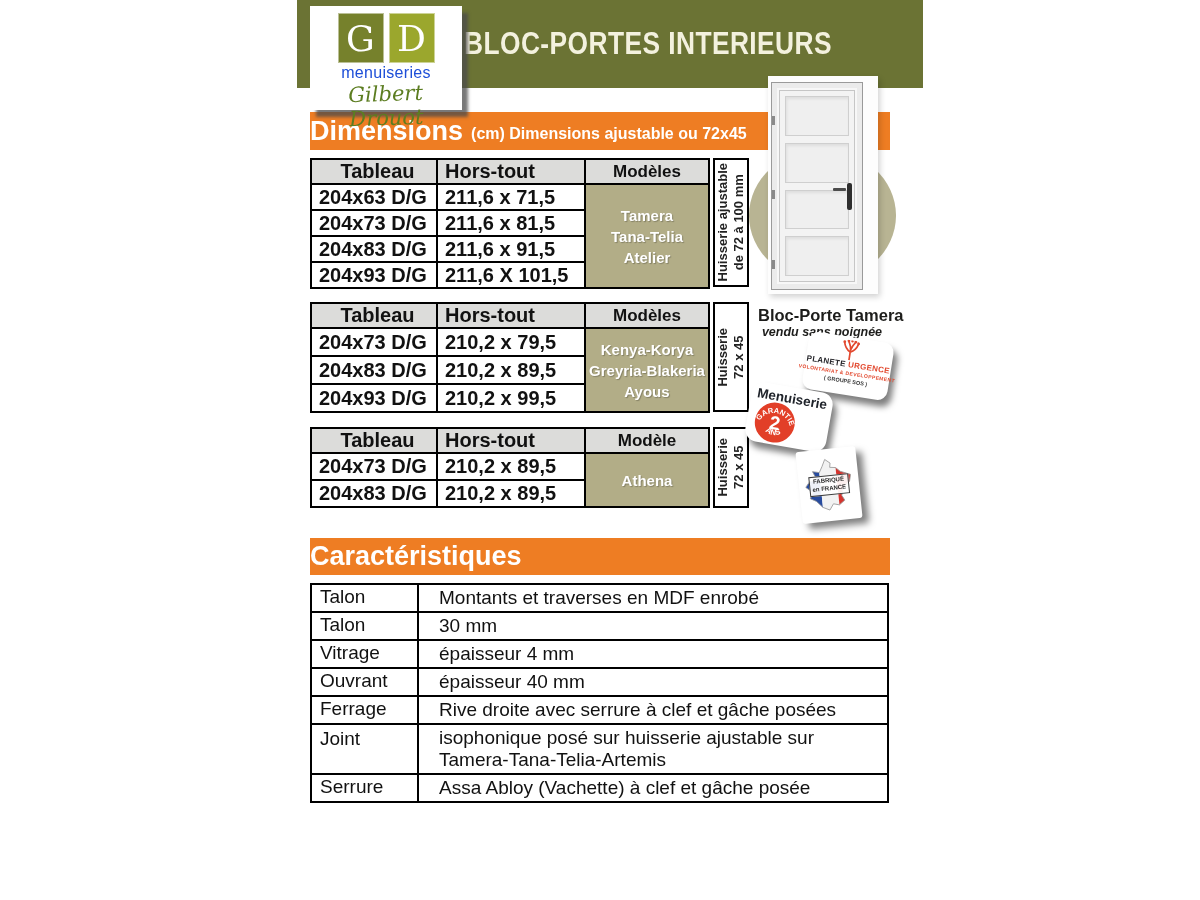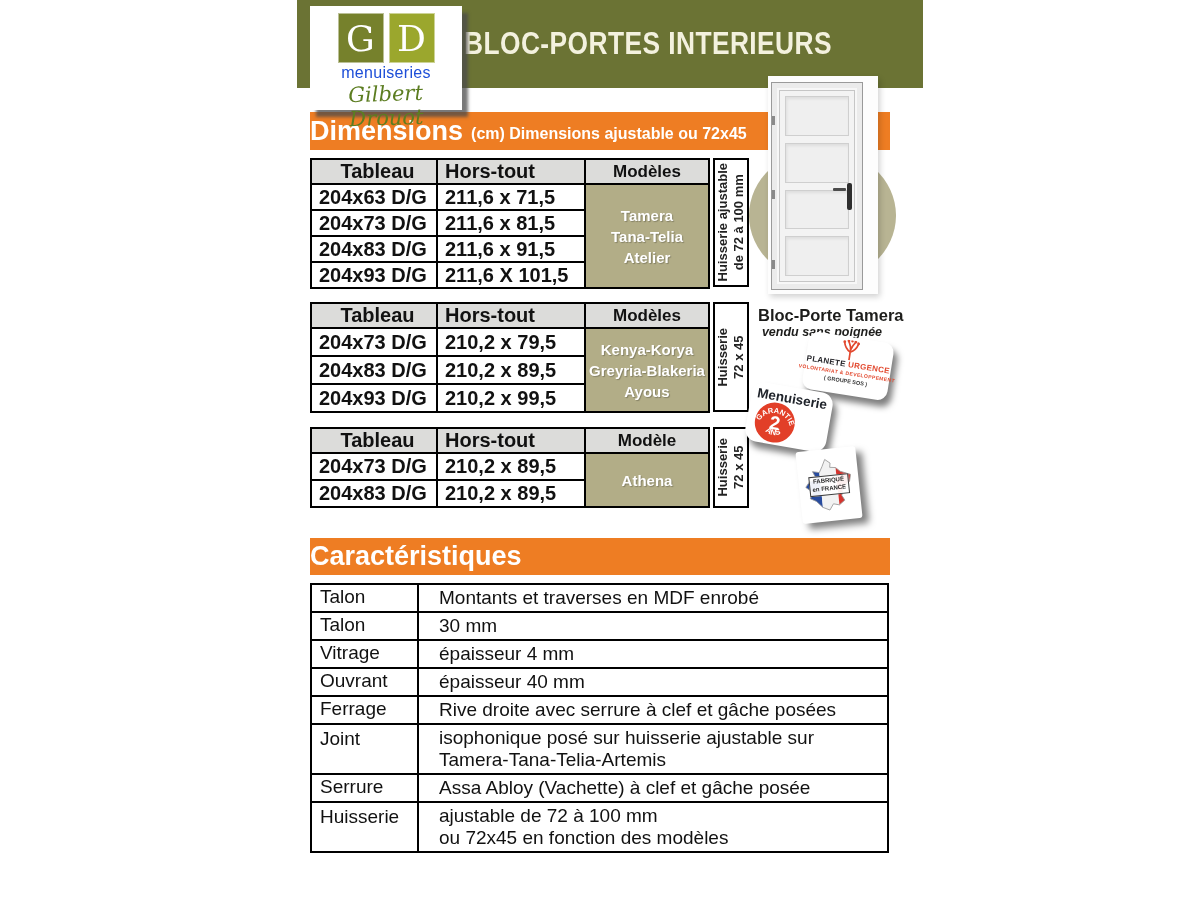--- a/index.html
+++ b/index.html
@@ -314,21 +314,16 @@
     </tr>
     <tr>
       <td class="lbl">Joint</td>
       <td class="val">isophonique posé sur huisserie ajustable sur
 Tamera-Tana-Telia-Artemis</td>
     </tr>
     <tr class="single">
       <td class="lbl">Serrure</td>
       <td class="val">Assa Abloy (Vachette) à clef et gâche posée</td>
     </tr>
-    <tr>
-      <td class="lbl">Huisserie</td>
-      <td class="val">ajustable de 72 à 100 mm
-ou 72x45 en fonction des modèles</td>
-    </tr>
   </tbody>
     </table>
 
 </div>
 
 </body></html>

